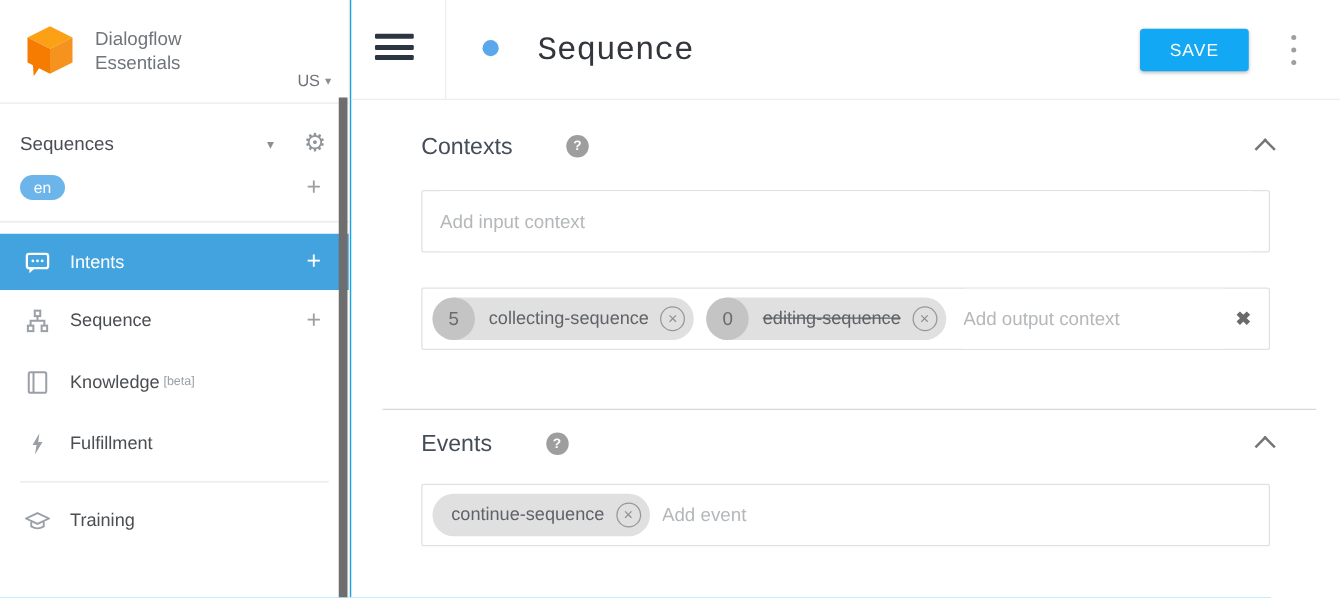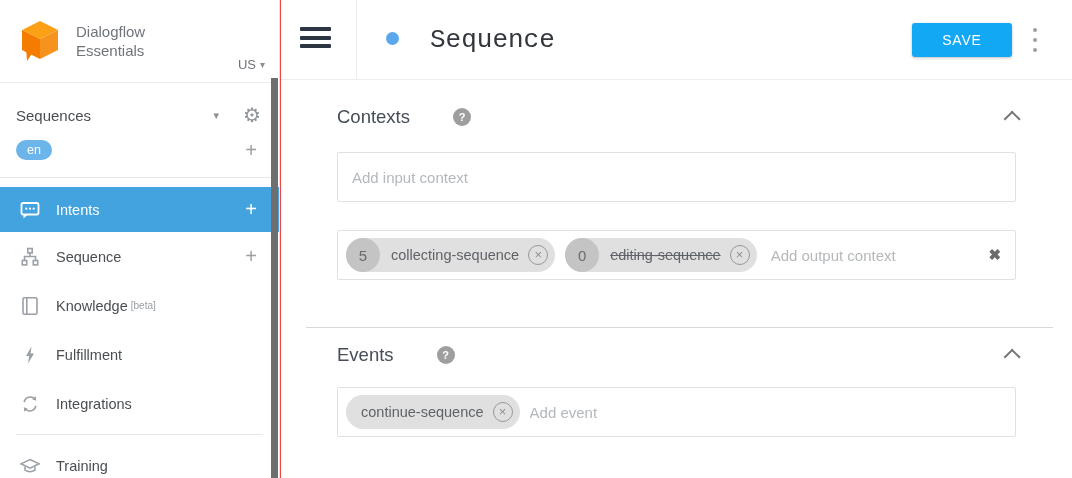--- a/index.html
+++ b/index.html
@@ -1,17 +1,17 @@
 <!DOCTYPE html>
 <html><head>
 <meta charset="utf-8">
 <style>
   * { margin:0; padding:0; box-sizing:border-box; }
   body { font-family:"Liberation Sans", sans-serif; background:#fff; }
-  .app { position:relative; width:1072px; height:478px; background:#ef4444; overflow:hidden; }
+  .app { position:relative; width:1072px; height:478px; background:#0ea5e9; overflow:hidden; }
 
   
   .sidebar { position:absolute; left:0; top:0; width:280px; height:478px; background:#fff; border-right:1px solid #e4e4e4; }
   .sidebar-header { height:83px; border-bottom:1px solid #ececec; display:flex; align-items:center; padding:0 14px 0 16px; }
   .logo-mark { width:48px; height:48px; flex:0 0 48px; }
   .logo-text { margin-left:12px; font-size:15px; line-height:19px; color:#70757a; }
   .region-select { margin-left:auto; font-size:13px; color:#6f7377; display:flex; align-items:center; gap:4px; cursor:pointer;margin-top:47px; }
   .region-caret { font-size:10px; color:#8a8f94; }
 
   .sidebar-agent { height:36px; margin-top:14px; display:flex; align-items:center; padding:0 18px 0 16px; }
@@ -38,21 +38,21 @@
   .scroll-thumb { position:absolute; right:1px; top:78px; width:7px; height:402px; background:#6e6e6e; }
 
   
   .main { position:absolute; left:281px; top:0; width:791px; height:478px; background:#fff; }
   .topbar { position:relative; height:80px; border-bottom:1px solid #ededed; }
   .hamburger { position:absolute; left:19px; top:27px; width:31px; height:21px; display:flex; flex-direction:column; justify-content:space-between; cursor:pointer; }
   .hamburger div { height:4px; background:#2c3642; border-radius:1px; }
   .topbar-vdiv { position:absolute; left:75px; top:0; height:80px; border-left:1px solid #ededed; }
   .title-dot { position:absolute; left:105px; top:32px; width:13px; height:13px; border-radius:50%; background:#5aa7ec; }
   .page-title { position:absolute; left:149px; top:25px; font-size:26px; color:#33373d;font-family:Liberation Mono, monospace; }
-  .save-btn { position:absolute; left:631px; top:23px; width:100px; height:34px; background:#12a8f3; color:#fff; border:none; border-radius:3px; font-family:inherit; font-size:14px; letter-spacing:0.8px; box-shadow:0 1px 3px rgba(0,0,0,0.25); cursor:pointer; }
+  .save-btn { position:absolute; left:631px; top:23px; width:87px; height:34px; background:#12a8f3; color:#fff; border:none; border-radius:3px; font-family:inherit; font-size:14px; letter-spacing:0.8px; box-shadow:0 1px 3px rgba(0,0,0,0.25); cursor:pointer; }
   .overflow-menu { position:absolute; left:745px; top:28px; width:18px; height:24px; display:flex; flex-direction:column; align-items:center; justify-content:space-between; cursor:pointer; }
   .overflow-menu i { width:4px; height:4px; border-radius:50%; background:#9e9e9e; }
 
   .content { padding:0 56px; }
   .section-head { display:flex; align-items:center;gap:32px; }
   .section-head.contexts { margin-top:26px; }
   .section-head.events { margin-top:16px; }
   .section-title { font-size:18.5px; color:#454d59; }
   .help-icon { width:18px; height:18px; border-radius:50%; background:#9e9e9e; color:#fff; font-size:11px; font-weight:bold; display:flex; align-items:center; justify-content:center; margin-left:11px; cursor:pointer; }
   .chevron-up { margin-left:auto; width:12px; height:12px; border-top:2px solid #757575; border-right:2px solid #757575; transform:rotate(-45deg) translateY(3px); cursor:pointer; }
@@ -146,29 +146,20 @@
         <span class="beta-tag">[beta]</span>
       </div>
 
       <div class="nav-item">
         <svg class="nav-icon icn" viewBox="0 0 20 20">
           <path d="M11.5 1.5 L6 11 h3.2 L8 18.5 L14 8.5 h-3.4 Z" fill="#9aa0a6"></path>
         </svg>
         <span>Fulfillment</span>
       </div>
 
-      <div class="nav-item">
-        <svg class="nav-icon icn" viewBox="0 0 20 20">
-          <path d="M4.2 8.2 A6.2 6.2 0 0 1 15 5.2" fill="none" stroke="#9aa0a6" stroke-width="1.7"></path>
-          <polygon points="15.8,2.2 16.2,6.8 12.2,5.2" fill="#9aa0a6"></polygon>
-          <path d="M15.8 11.8 A6.2 6.2 0 0 1 5 14.8" fill="none" stroke="#9aa0a6" stroke-width="1.7"></path>
-          <polygon points="4.2,17.8 3.8,13.2 7.8,14.8" fill="#9aa0a6"></polygon>
-        </svg>
-        <span>Integrations</span>
-      </div>
 
       <div class="side-divider2"></div>
 
       <div class="nav-item">
         <svg class="nav-icon icn" viewBox="0 0 20 20">
           <polygon points="10,3.5 19,7.8 10,12.1 1,7.8" fill="none" stroke="#9aa0a6" stroke-width="1.5"></polygon>
           <path d="M5 10.5 v3.6 q5 3.2 10 0 v-3.6" fill="none" stroke="#9aa0a6" stroke-width="1.5"></path>
         </svg>
         <span>Training</span>
       </div>

